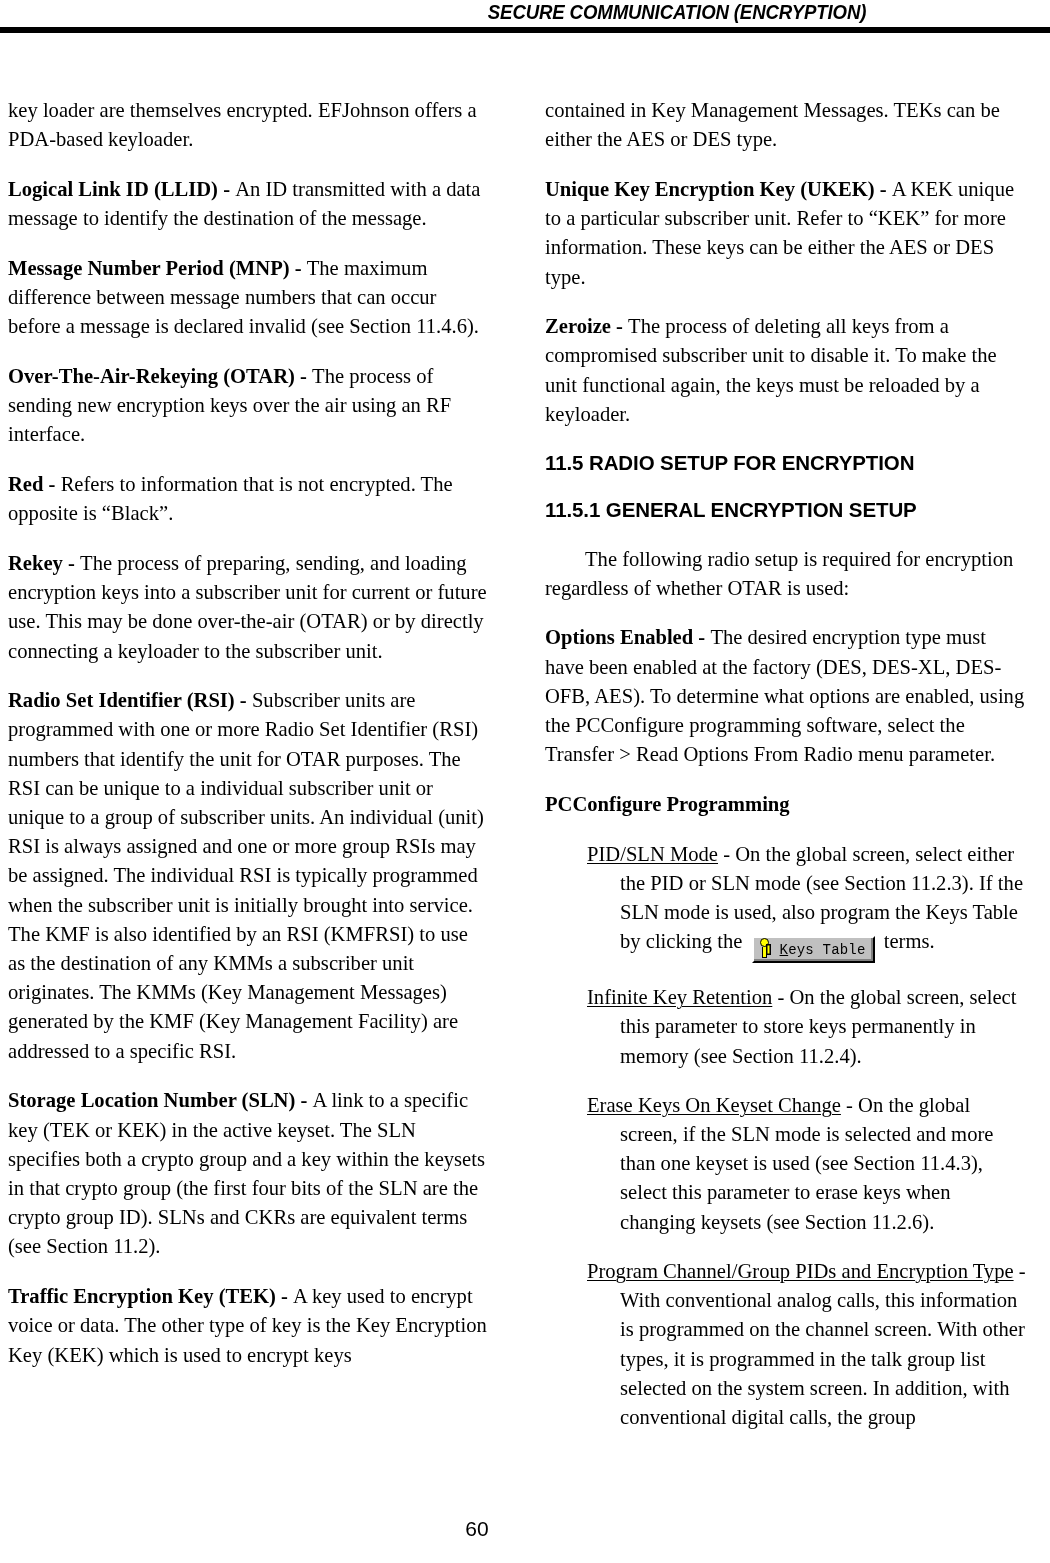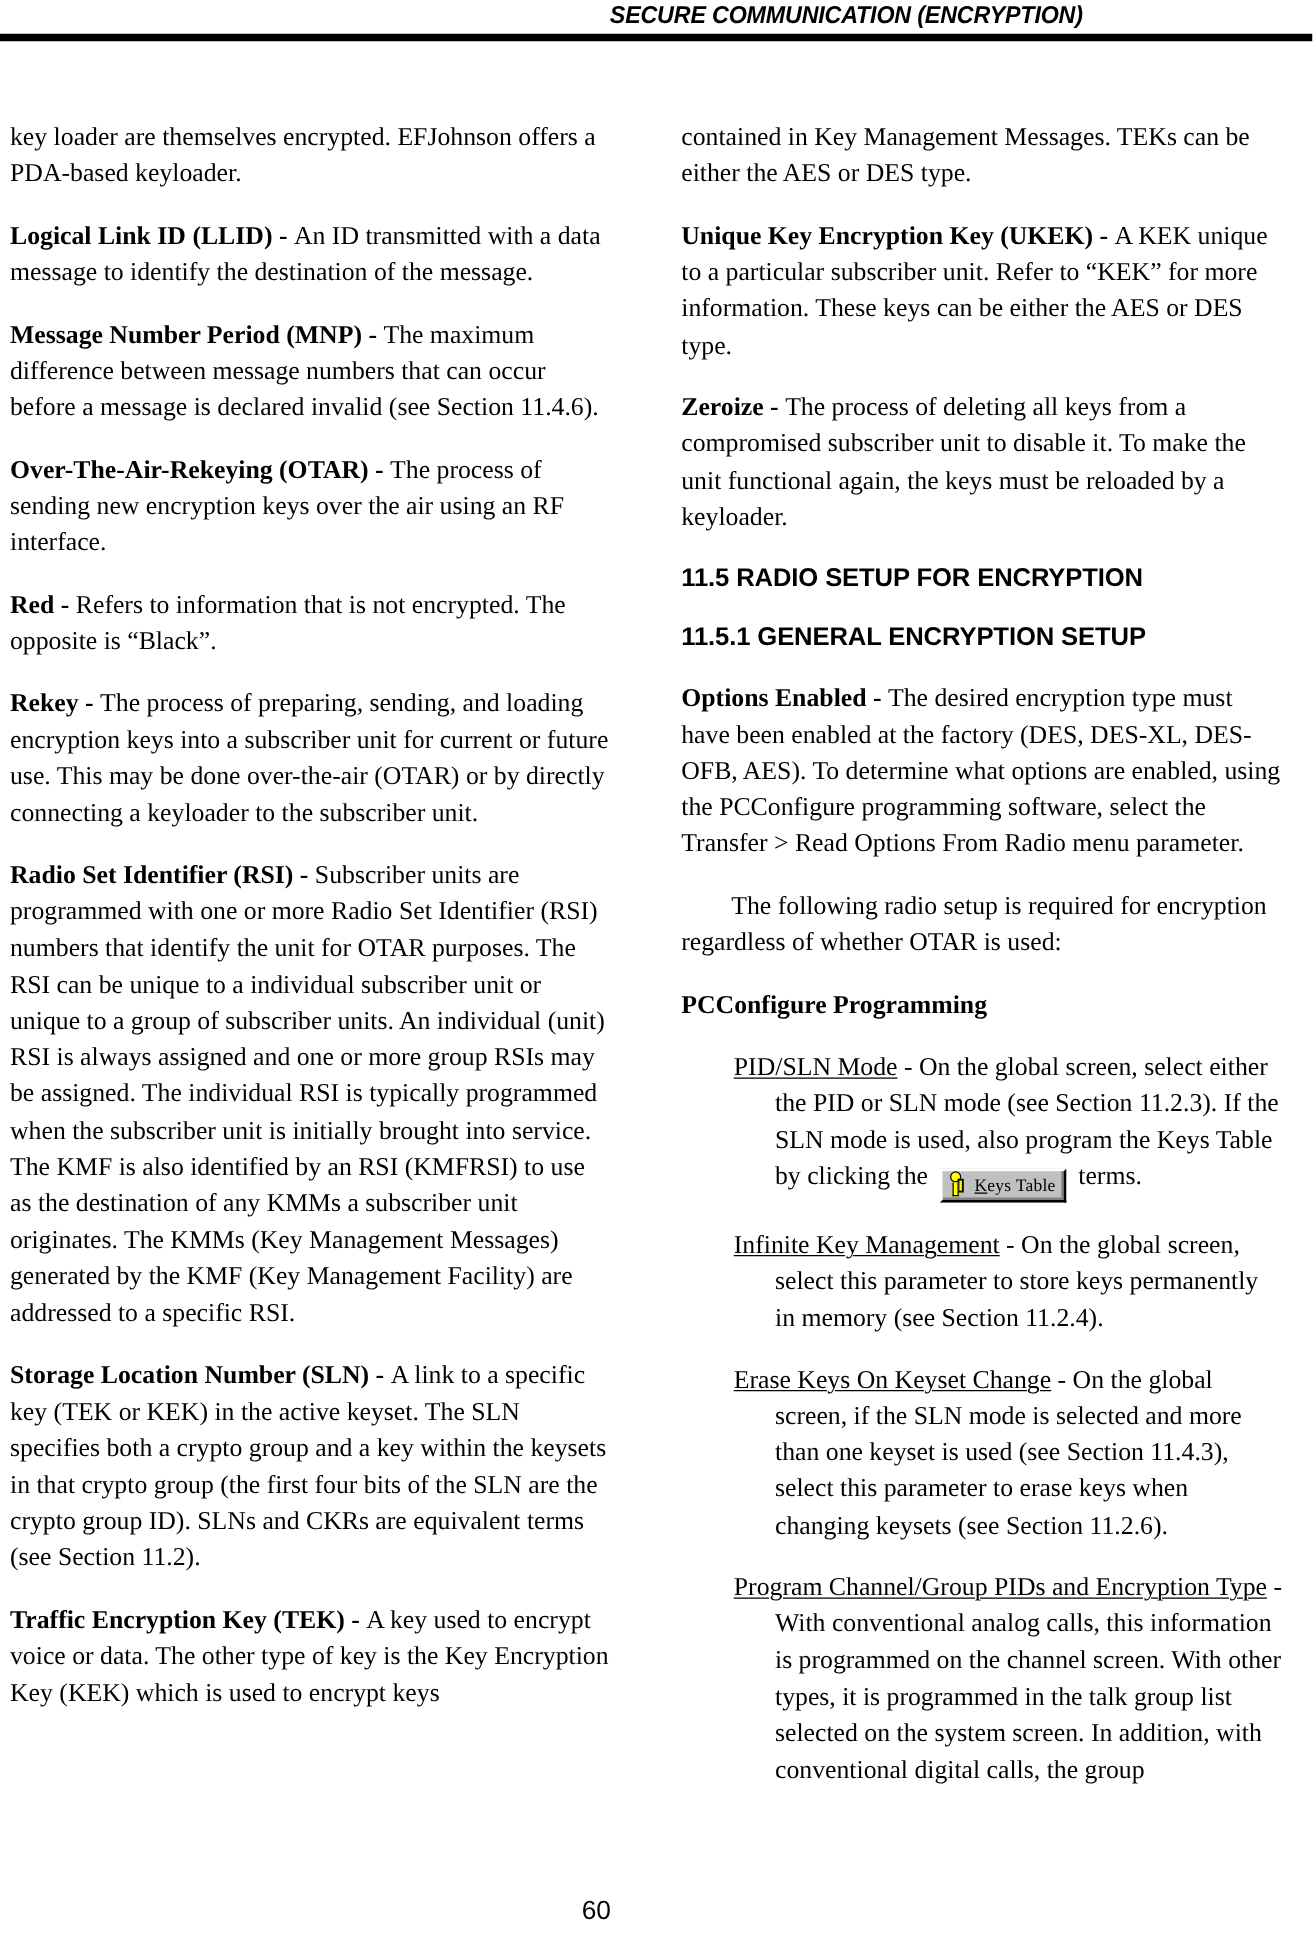--- a/index.html
+++ b/index.html
@@ -116,21 +116,21 @@
     margin: 0 4px;
     height: 27px;
     box-sizing: border-box;
     padding: 0 7px 0 4px;
     background: #c0c0c0;
     border-top: 2px solid #ffffff;
     border-left: 2px solid #ffffff;
     border-right: 2px solid #000000;
     border-bottom: 2px solid #000000;
     box-shadow: inset -2px -2px 0 0 #808080;
-    font-family: Liberation Serif, serif;
+    font-family: Liberation Mono, monospace;
     font-size: 14px;
     line-height: 23px;
     white-space: nowrap;
     text-indent: 0;
     color: #000000;
   }
   .win-button .key-ico {
     display: inline-block;
     vertical-align: -3px;
     width: 13px;
@@ -243,36 +243,36 @@
     </p>
 
     <p class="body">
       <span class="term">Zeroize - </span><span>The process of deleting all keys from a compromised subscriber unit to disable it. To make the unit functional again, the keys must be reloaded by a keyloader.</span>
     </p>
 
     <h2 class="sec-head">11.5 RADIO SETUP FOR ENCRYPTION</h2>
 
     <h3 class="sub-head">11.5.1  GENERAL ENCRYPTION SETUP</h3>
 
+    <p class="body indent-first">The following radio setup is required for encryption regardless of whether OTAR is used:</p>
+
     <p class="body">
       <span class="term">Options Enabled - </span><span>The desired encryption type must have been enabled at the factory (DES, DES-XL, DES-OFB, AES). To determine what options are enabled, using the PCConfigure programming software, select the Transfer &gt; Read Options From Radio menu parameter.</span>
     </p>
 
-    <p class="body indent-first">The following radio setup is required for encryption regardless of whether OTAR is used:</p>
-
     <p class="body">
       <span class="term">PCConfigure Programming</span>
     </p>
 
     <p class="param">
       <span class="ul-term">PID/SLN Mode</span><span> - On the global screen, select either the PID or SLN mode (see Section 11.2.3). If the SLN mode is used, also program the Keys Table by clicking the </span><span class="win-button"><span class="key-ico"></span><span class="btn-label"><span class="mnemonic">K</span><span>eys Table</span></span></span><span> terms.</span>
     </p>
 
     <p class="param">
-      <span class="ul-term">Infinite Key Management</span><span> - On the global screen, select this parameter to store keys permanently in memory (see Section 11.2.4).</span>
+      <span class="ul-term">Infinite Key Retention</span><span> - On the global screen, select this parameter to store keys permanently in memory (see Section 11.2.4).</span>
     </p>
 
     <p class="param">
       <span class="ul-term">Erase Keys On Keyset Change</span><span> - On the global screen, if the SLN mode is selected and more than one keyset is used (see Section 11.4.3), select this parameter to erase keys when changing keysets (see Section 11.2.6).</span>
     </p>
 
     <p class="param">
       <span class="ul-term">Program Channel/Group PIDs and Encryption Type</span><span> - With conventional analog calls, this information is programmed on the channel screen. With other types, it is programmed in the talk group list selected on the system screen. In addition, with conventional digital calls, the group</span>
     </p>
 

